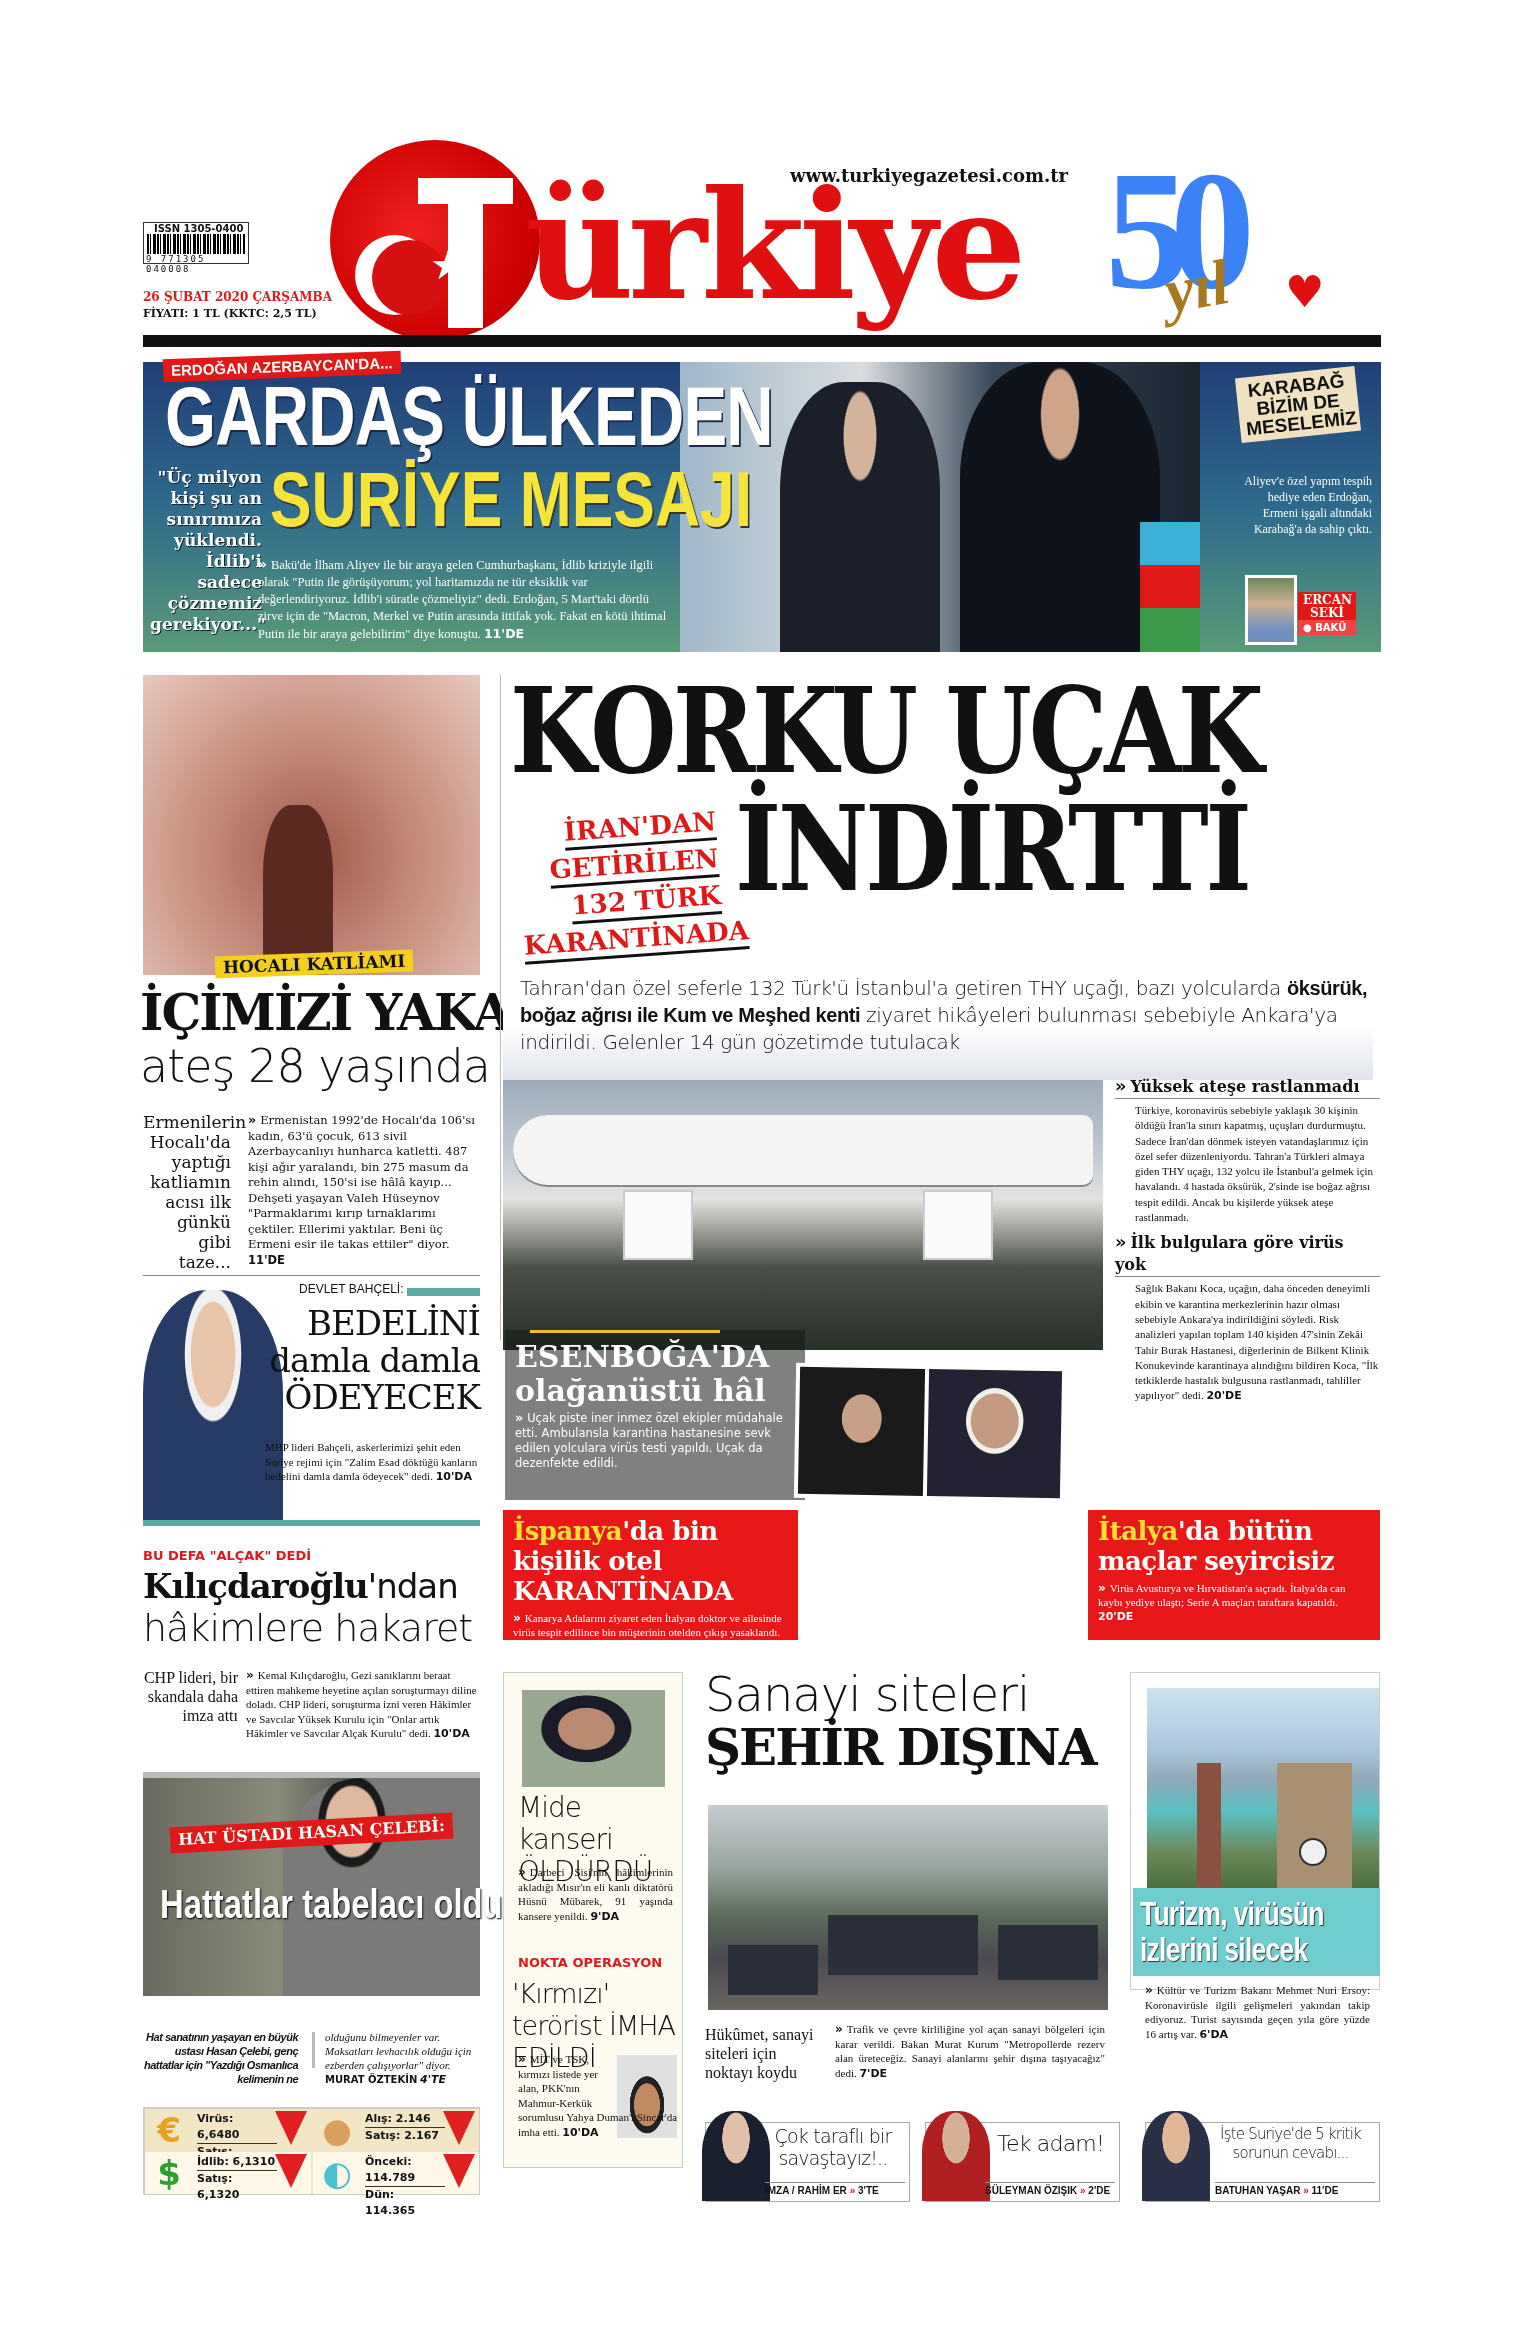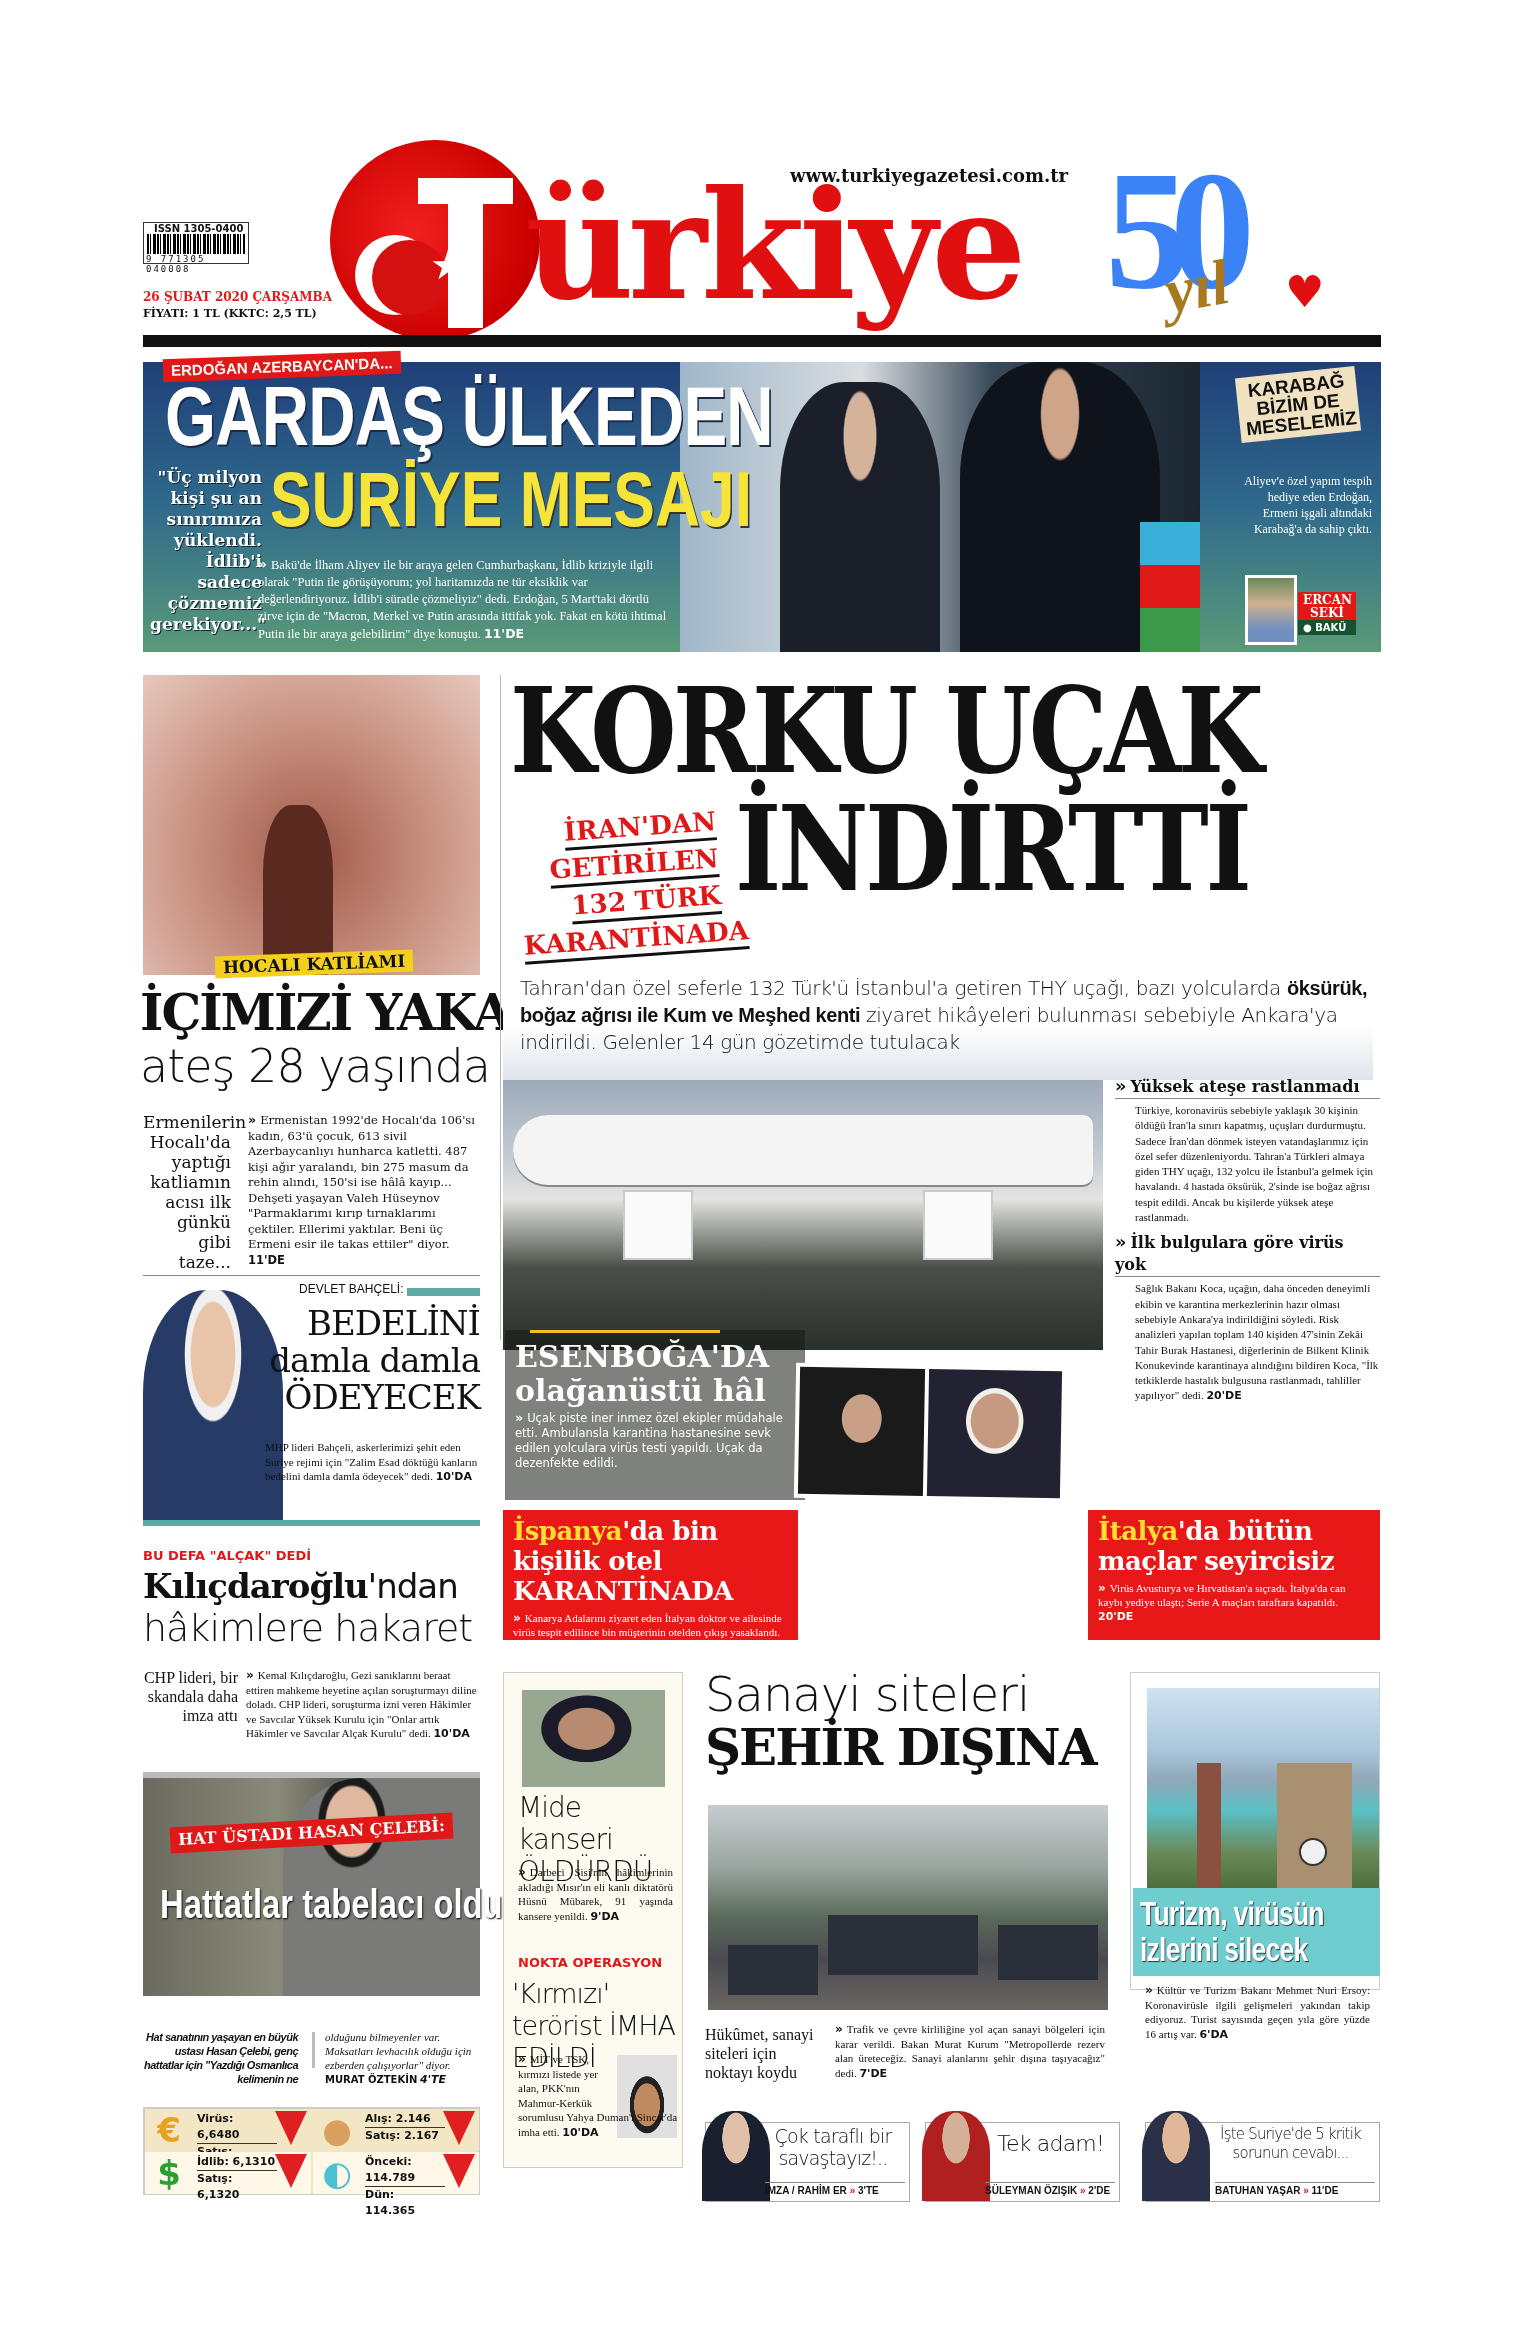--- a/index.html
+++ b/index.html
@@ -37,21 +37,21 @@
 #banner-quote{left:150px;top:467px;width:112px;text-align:right;font:bold 17px/21px "DejaVu Serif",serif;color:#fff;text-shadow:1px 1px 0 #123}
 #banner-body{left:258px;top:556px;width:410px;font:12.5px/17px "Liberation Serif",serif;color:#fff}
 #banner-photo{left:680px;top:362px;width:520px;height:290px;background:linear-gradient(90deg,#9fb7c9 0%,#d9dde0 35%,#3a4a5a 60%,#1a2530 100%)}
 .person1{position:absolute;left:100px;top:20px;width:160px;height:270px;background:radial-gradient(ellipse at 50% 20%,#d4b39a 0 14%,#1a1f2a 15% 100%);border-radius:40% 40% 0 0}
 .person2{position:absolute;left:280px;top:0;width:200px;height:290px;background:radial-gradient(ellipse at 50% 18%,#cfa58a 0 13%,#0f141c 14% 100%);border-radius:40% 40% 0 0}
 .flag-az{position:absolute;right:0;top:160px;width:60px;height:130px;background:linear-gradient(180deg,#3ab0d8 33%,#e01818 33% 66%,#3a9a4a 66%)}
 #karabag{left:1238px;top:372px;width:120px;background:#f0e2c0;padding:4px 6px;transform:rotate(-6deg);font:bold 19px/19px "Liberation Sans",sans-serif;text-align:center;color:#111}
 #karabag-text{left:1232px;top:473px;width:140px;font:12px/16px "Liberation Serif",serif;color:#fff;text-align:right}
 #reporter-photo{left:1245px;top:575px;width:52px;height:70px;background:linear-gradient(180deg,#6a8a5a,#d0b090 40%,#7090c0 80%);border:3px solid #fff}
 #reporter-name{left:1298px;top:592px;background:#e01818;color:#fff;font:bold 12px/13px "DejaVu Serif",serif;padding:2px 5px;text-align:center;width:58px}
-#reporter-loc{left:1298px;top:620px;background:#14532d;color:#fff;font:bold 10px "DejaVu Sans",sans-serif;padding:2px 5px;width:58px}
+#reporter-loc{left:1298px;top:620px;background:#ef4444;color:#fff;font:bold 10px "DejaVu Sans",sans-serif;padding:2px 5px;width:58px}
 
 
 #hocali-photo{left:143px;top:675px;width:337px;height:300px;background:radial-gradient(ellipse at 50% 60%,#a05a4a,#c89080 50%,#e7c8bd 100%)}
 .child{position:absolute;left:120px;top:130px;width:70px;height:170px;background:#5a2a20;border-radius:40% 40% 10% 10%}
 #hocali-tag{left:215px;top:953px;background:#f4cf20;font:bold 17px "DejaVu Serif",serif;padding:1px 8px;transform:rotate(-2deg)}
 #hocali-h1{left:140px;top:985px;font:bold 50px/56px "DejaVu Serif",serif;letter-spacing:-2px}
 #hocali-h2{left:140px;top:1040px;font:46px/52px "DejaVu Sans",sans-serif;font-weight:300;letter-spacing:-1px}
 #hocali-side{left:143px;top:1112px;width:88px;text-align:right;font:17px/20px "DejaVu Serif",serif}
 #hocali-body{left:248px;top:1112px;width:232px;font:11.5px/15.5px "DejaVu Serif",serif}
 #left-rule1{left:143px;top:1275px;width:337px;height:1px;background:#888}

